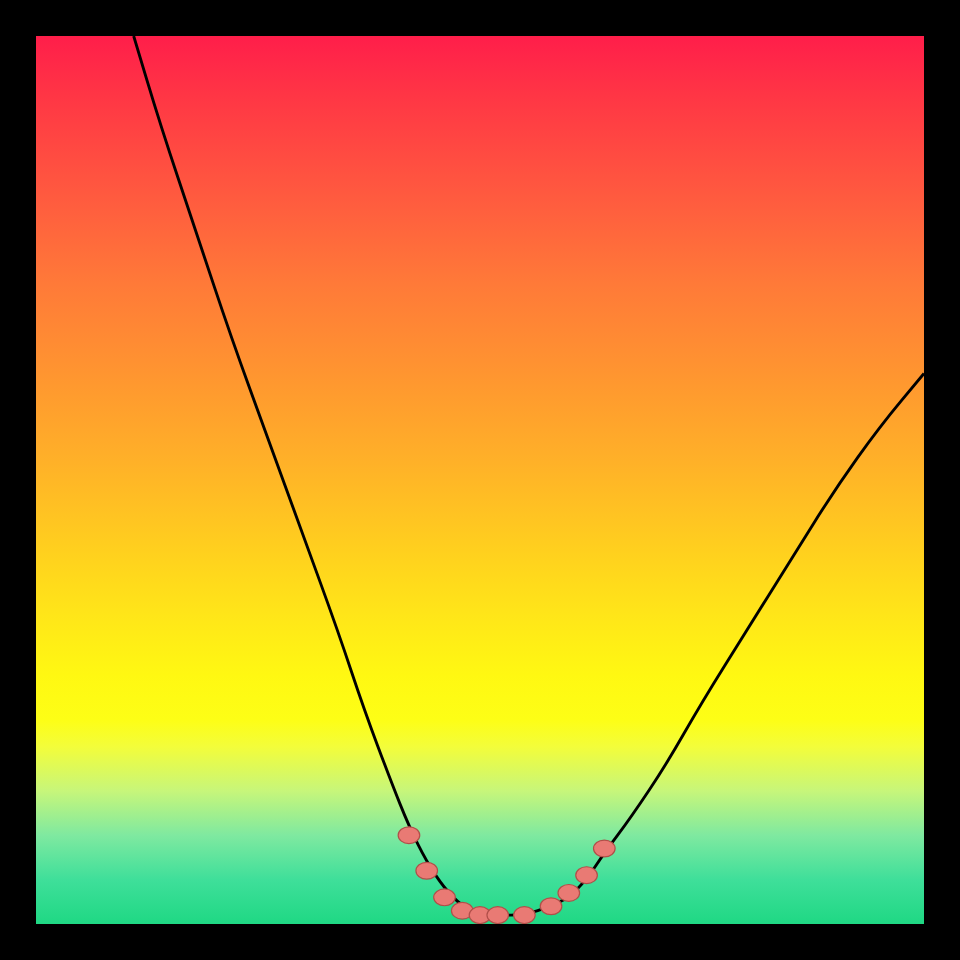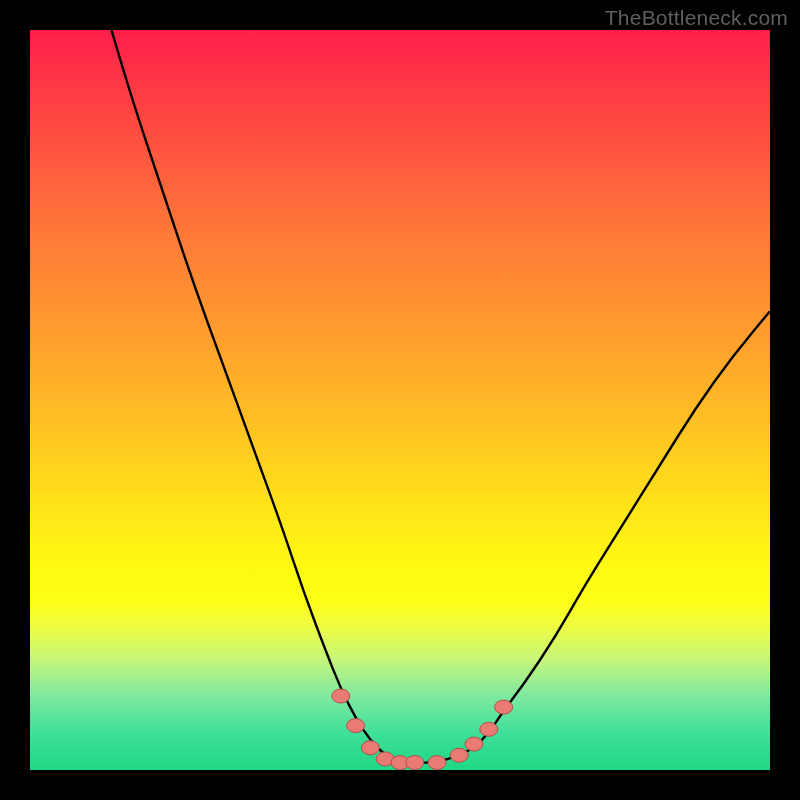--- a/index.html
+++ b/index.html
@@ -59,21 +59,20 @@
     top: 0;
     left: 0;
     width: 740px;
     height: 740px;
   }
 </style>
 </head>
 <body>
 
 <div class="frame">
-  <div class="attribution">TheBottleneck.com</div>
 
   <div class="plot">
     <svg class="curve" viewBox="0 0 740 740" preserveAspectRatio="none">
       <path id="curve-path" fill="none" stroke="#000000" stroke-width="2.4" d="M 81.4 0.0 Q 81.4 0.0 92.5 37.0 Q 103.6 74.0 118.4 118.4 Q 133.2 162.8 148.0 207.2 Q 162.8 251.6 177.6 292.3 Q 192.4 333.0 207.2 373.7 Q 222.0 414.4 236.8 455.1 Q 251.6 495.8 262.7 529.1 Q 273.8 562.4 284.9 592.0 Q 296.0 621.6 303.4 640.1 Q 310.8 658.6 318.2 673.4 Q 325.6 688.2 333.0 699.3 Q 340.4 710.4 347.8 717.8 Q 355.2 725.2 362.6 728.9 Q 370.0 732.6 377.4 732.6 Q 384.8 732.6 395.9 732.6 Q 407.0 732.6 418.1 728.9 Q 429.2 725.2 436.6 721.5 Q 444.0 717.8 451.4 710.4 Q 458.8 703.0 466.2 691.9 Q 473.6 680.8 484.7 666.0 Q 495.8 651.2 510.6 629.0 Q 525.4 606.8 540.2 580.9 Q 555.0 555.0 573.5 525.4 Q 592.0 495.8 610.5 466.2 Q 629.0 436.6 647.5 407.0 Q 666.0 377.4 684.5 351.5 Q 703.0 325.6 721.5 303.4 T 740.0 281.2 "></path>
       <g id="marker-group">
           <ellipse cx="310.8" cy="666.0" rx="9" ry="7" fill="#e97a74" stroke="#b04f49" stroke-width="1"></ellipse>
           <ellipse cx="325.6" cy="695.6" rx="9" ry="7" fill="#e97a74" stroke="#b04f49" stroke-width="1"></ellipse>
           <ellipse cx="340.4" cy="717.8" rx="9" ry="7" fill="#e97a74" stroke="#b04f49" stroke-width="1"></ellipse>
           <ellipse cx="355.2" cy="728.9" rx="9" ry="7" fill="#e97a74" stroke="#b04f49" stroke-width="1"></ellipse>
           <ellipse cx="370.0" cy="732.6" rx="9" ry="7" fill="#e97a74" stroke="#b04f49" stroke-width="1"></ellipse>

